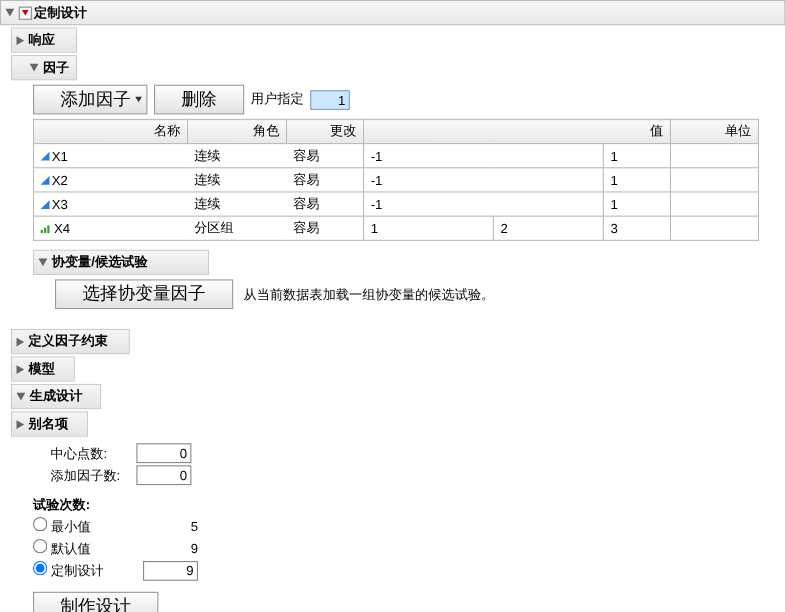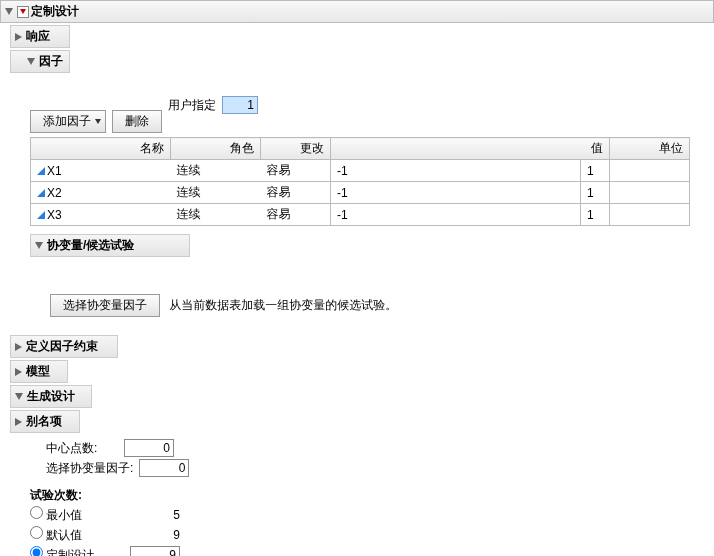--- a/index.html
+++ b/index.html
@@ -5,21 +5,21 @@
 * { box-sizing: border-box; margin: 0; padding: 0; }
 body { font-family: "Microsoft YaHei", "SimSun", sans-serif; font-size: 12px; color: #000; background: #fff; width: 714px; }
 .panel-header { background: linear-gradient(to bottom, #f8f8f8, #e8e8e8); border: 1px solid #bbb; padding: 2px 4px; display: flex; align-items: center; gap: 2px; font-weight: bold; }
 .panel-header.sub { background: linear-gradient(to bottom, #f5f5f5, #e5e5e5); border: 1px solid #ccc; }
 .disclosure { width: 0; height: 0; display: inline-block; margin-right: 2px; }
 .disclosure.open { border-left: 4px solid transparent; border-right: 4px solid transparent; border-top: 7px solid #666; }
 .disclosure.closed { border-top: 4px solid transparent; border-bottom: 4px solid transparent; border-left: 7px solid #666; }
 .red-menu { width: 12px; height: 12px; border: 1px solid #888; background: #fff; display: inline-flex; align-items: center; justify-content: center; }
 .red-menu::after { content: ""; width: 0; height: 0; border-left: 3px solid transparent; border-right: 3px solid transparent; border-top: 5px solid #c00; }
 .section-body { padding: 4px 8px 8px 20px; }
-.btn { background: linear-gradient(to bottom, #fdfdfd, #e3e3e3); border: 1px solid #999; padding: 2px 12px; font-size: 12px; cursor: pointer; font-family: inherit; margin-top: 33px; }
+.btn { background: linear-gradient(to bottom, #fdfdfd, #e3e3e3); border: 1px solid #999; padding: 2px 24px; font-size: 16px; cursor: pointer; font-family: inherit; }
 .btn.dd { padding-right: 4px; }
 .dd-arrow { display: inline-block; width: 0; height: 0; border-left: 3px solid transparent; border-right: 3px solid transparent; border-top: 5px solid #333; margin-left: 4px; vertical-align: middle; }
 .toolbar { display: flex; align-items: center; gap: 6px; margin-bottom: 4px; }
 .num-input { width: 36px; text-align: right; border: 1px solid #7a9fd4; padding: 1px 3px; font-family: inherit; font-size: 12px; }
 .num-input.sel { background: #cde6ff; }
 table.factors { border-collapse: collapse; width: 660px; }
 table.factors th { background: linear-gradient(to bottom, #fafafa, #e8e8e8); border: 1px solid #bbb; padding: 2px 6px; text-align: right; font-weight: normal; }
 table.factors td { border: 1px solid #bbb; padding: 2px 6px; height: 18px; }
 table.factors td.noborder { border-left: none; border-right: none; }
 table.factors td.noborder-r { border-right: none; }
@@ -94,20 +94,29 @@
           <td></td>
         </tr>
         <tr>
           <td class="noborder-r"><span class="tri-blue"></span><span>X3</span></td>
           <td class="noborder">连续</td>
           <td class="noborder-l">容易</td>
           <td colspan="2">-1</td>
           <td>1</td>
           <td></td>
         </tr>
+        <tr>
+          <td class="noborder-r"><span class="bars"><span></span><span></span><span></span></span><span>X4</span></td>
+          <td class="noborder">分区组</td>
+          <td class="noborder-l">容易</td>
+          <td style="width:118px;">1</td>
+          <td style="width:100px;">2</td>
+          <td>3</td>
+          <td></td>
+        </tr>
       </tbody>
     </table>
 
     <div class="panel-header sub" style="width:160px; margin-top:8px;">
       <span class="disclosure open"></span>
       <span>协变量/候选试验</span>
     </div>
     <div class="section-body">
       <button class="btn">选择协变量因子</button>
       <span class="helper-text">从当前数据表加载一组协变量的候选试验。</span>
@@ -132,21 +141,21 @@
   <div class="panel-header sub" style="width:70px; margin-top:2px;">
     <span class="disclosure closed"></span>
     <span>别名项</span>
   </div>
   <div class="section-body">
     <div class="form-row">
       <label>中心点数:</label>
       <input class="num-field" value="0" style="">
     </div>
     <div class="form-row">
-      <label>选择协变量因子:</label>
+      <label>添加因子数:</label>
       <input class="num-field" value="0" style="">
     </div>
 
     <div class="mt"><b>试验次数:</b></div>
     <div class="radio-row">
       <label><input type="radio" name="runs" style=""> <span>最小值</span></label>
       <span class="val">5</span>
     </div>
     <div class="radio-row">
       <label><input type="radio" name="runs" style=""> <span>默认值</span></label>

